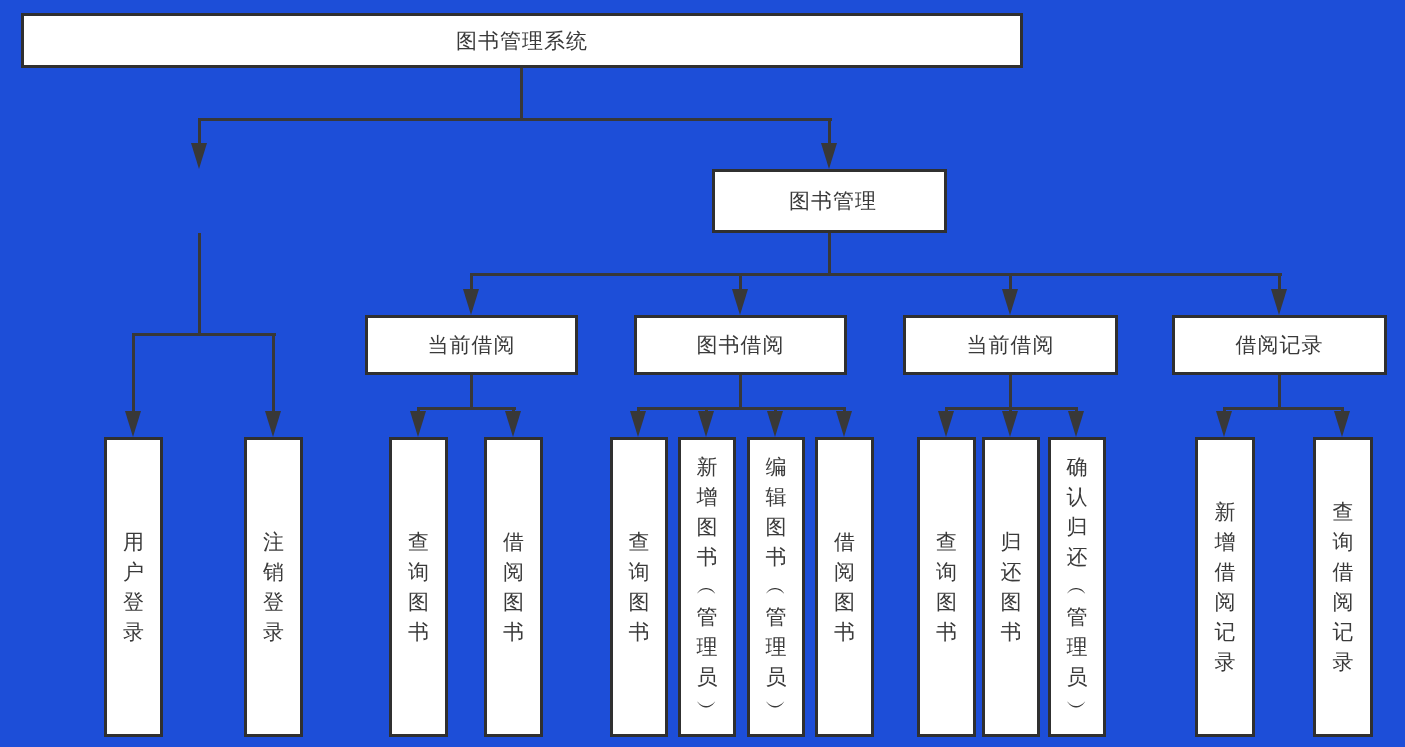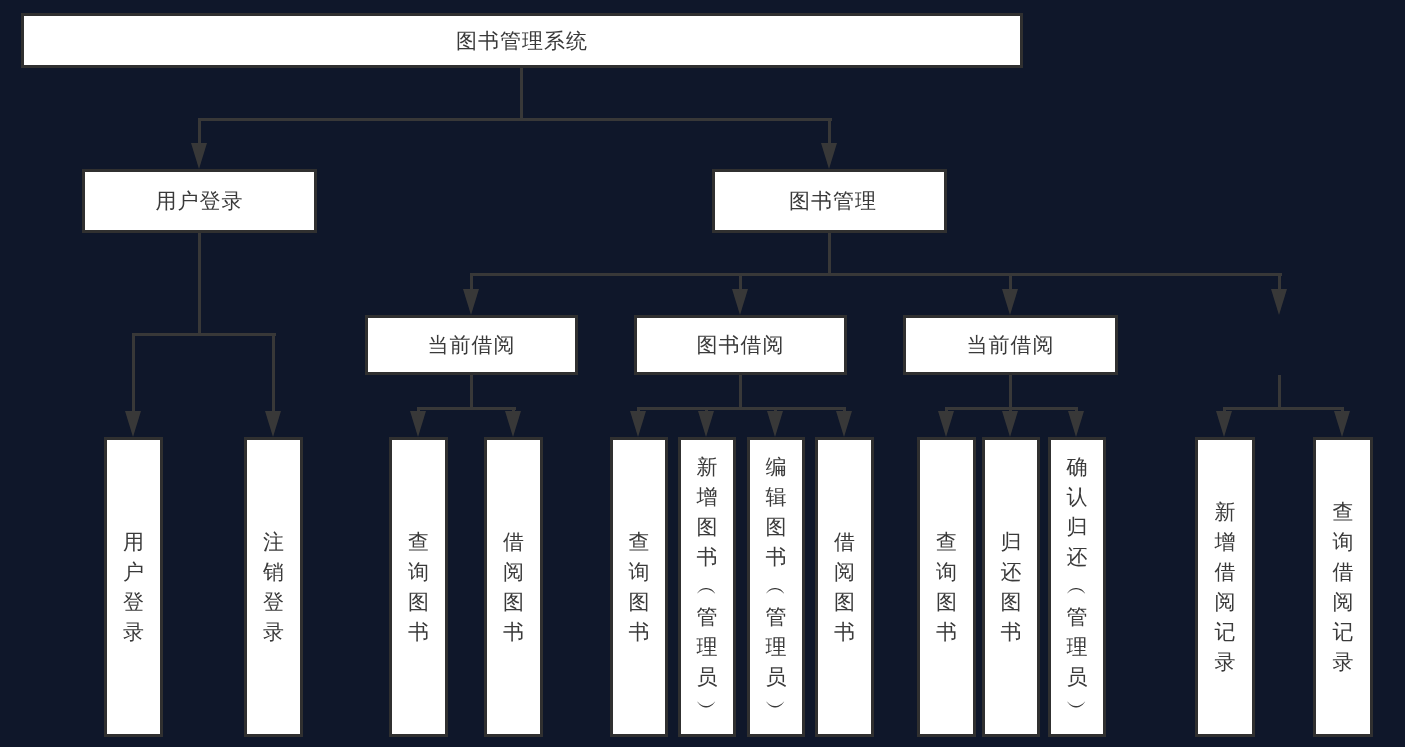--- a/index.html
+++ b/index.html
@@ -1,17 +1,17 @@
 <!DOCTYPE html>
 <html><head>
 <meta charset="utf-8">
 <style>
   html,body{margin:0;padding:0;background:#ffffff;}
   .stage{
-    position:relative;width:1405px;height:747px;background:#0f172a;overflow:hidden;
+    position:relative;width:1405px;height:747px;background:#1d4ed8;overflow:hidden;
     font-family:"Liberation Sans","DejaVu Sans",sans-serif;color:#3a3a3a;
   }
   .box{
     position:absolute;background:#ffffff;border:3px solid #303030;box-sizing:border-box;
     display:flex;align-items:center;justify-content:center;
   }
   .hnode{font-size:21px;letter-spacing:1px;white-space:nowrap;}
   .root{left:21px;top:13px;width:1002px;height:55px;}
   .leaf{top:437px;height:300px;}
   .vtext{display:block;font-size:21px;line-height:30px;}
@@ -37,23 +37,20 @@
     <span>图书管理系统</span>
   </div>
 
   <div class="vline" style="left:520px;top:68px;height:50px;"></div>
   <div class="hline" style="left:198px;top:118px;width:634px;"></div>
   <div class="vline" style="left:198px;top:118px;height:30px;"></div>
   <div class="tri" style="left:191px;top:143px;"></div>
   <div class="vline" style="left:828px;top:118px;height:30px;"></div>
   <div class="tri" style="left:821px;top:143px;"></div>
 
-  <div class="box hnode" style="left:82px;top:169px;width:235px;height:64px;">
-    <span>用户登录</span>
-  </div>
   <div class="box hnode" style="left:712px;top:169px;width:235px;height:64px;padding-left:7px;">
     <span>图书管理</span>
   </div>
 
   <div class="vline" style="left:198px;top:233px;height:103px;"></div>
   <div class="hline" style="left:132px;top:333px;width:144px;"></div>
   <div class="vline" style="left:132px;top:333px;height:80px;"></div>
   <div class="tri" style="left:125px;top:411px;"></div>
   <div class="vline" style="left:272px;top:333px;height:80px;"></div>
   <div class="tri" style="left:265px;top:411px;"></div>
@@ -71,20 +68,23 @@
 
   <div class="box hnode" style="left:365px;top:315px;width:213px;height:60px;">
     <span>当前借阅</span>
   </div>
   <div class="box hnode" style="left:903px;top:315px;width:215px;height:60px;">
     <span>当前借阅</span>
   </div>
   <div class="box hnode" style="left:634px;top:315px;width:213px;height:60px;">
     <span>图书借阅</span>
   </div>
+  <div class="box hnode" style="left:1172px;top:315px;width:215px;height:60px;">
+    <span>借阅记录</span>
+  </div>
 
   <div class="vline" style="left:470px;top:375px;height:35px;"></div>
   <div class="hline" style="left:417px;top:407px;width:99px;"></div>
   <div class="vline" style="left:417px;top:407px;height:8px;"></div>
   <div class="tri" style="left:410px;top:411px;"></div>
   <div class="vline" style="left:512px;top:407px;height:8px;"></div>
   <div class="tri" style="left:505px;top:411px;"></div>
 
   <div class="vline" style="left:739px;top:375px;height:35px;"></div>
   <div class="hline" style="left:637px;top:407px;width:208px;"></div>

